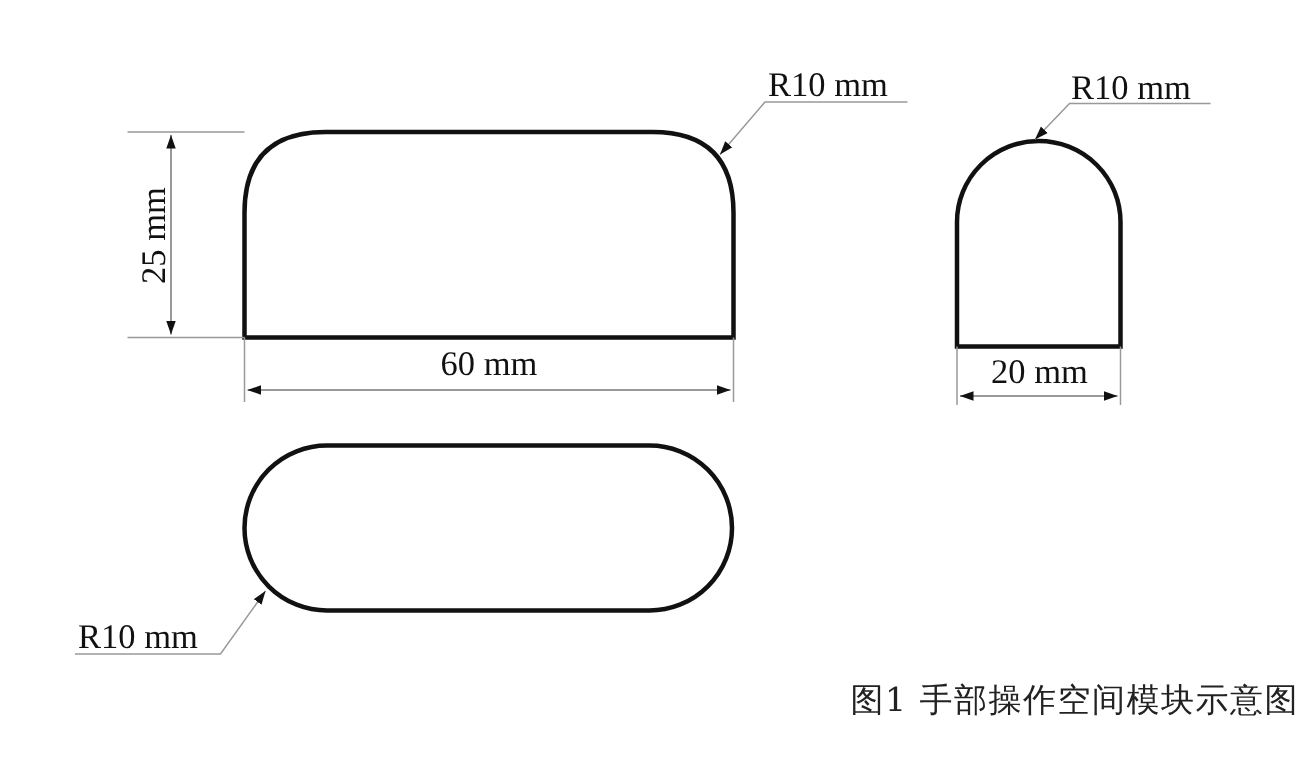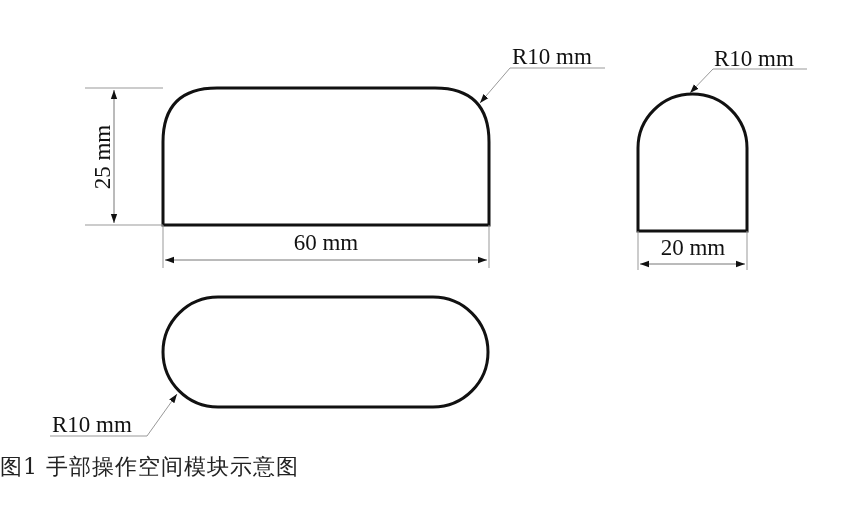--- a/index.html
+++ b/index.html
@@ -1,19 +1,19 @@
 <!DOCTYPE html>
 <html><head>
 <meta charset="utf-8">
 <style>
   html, body { margin: 0; padding: 0; background: #ffffff; }
   body { width: 866px; height: 508px; position: relative; overflow: hidden; }
   #canvas { position: absolute; left: 0; top: 0; }
   .dim-text { font-family: "Liberation Serif", "DejaVu Serif", serif; font-size: 23px; fill: #111; }
-  .caption { position: absolute; left: 0; width: 866px; top: 452px; text-align: left;
+  .caption { position: absolute; left: 0; width: 866px; top: 452px; text-align: right;
              font-family: "DejaVu Serif", "Liberation Serif", serif; font-size: 22px; color: #222; letter-spacing: 1px; }
 </style>
 </head>
 <body>
 
 <svg id="canvas" width="866" height="508" viewBox="0 0 866 508" xmlns="http://www.w3.org/2000/svg">
   <defs>
     <marker id="arrow" viewBox="0 0 10 10" refX="10" refY="5" markerWidth="9" markerHeight="9" orient="auto-start-reverse" markerUnits="userSpaceOnUse">
       <path d="M0,1.5 L10,5 L0,8.5 Z" fill="#111"></path>
     </marker>

